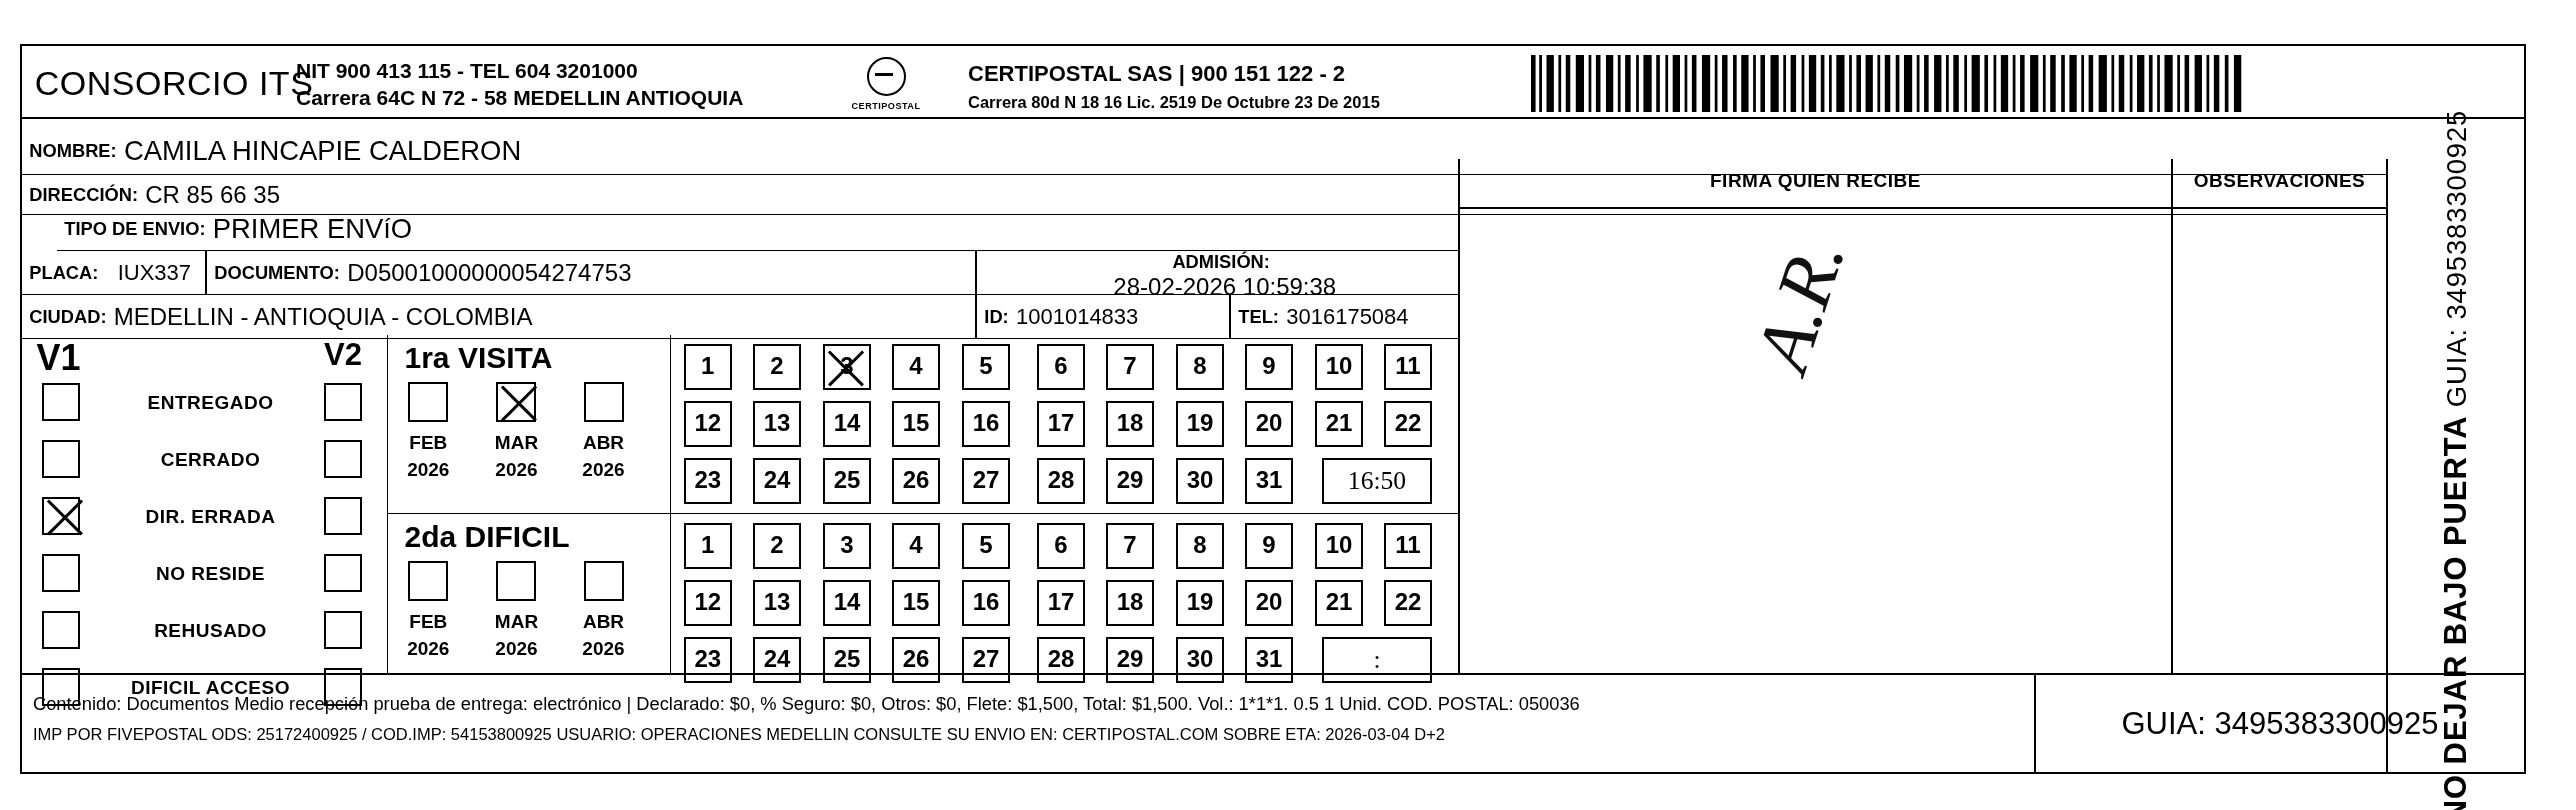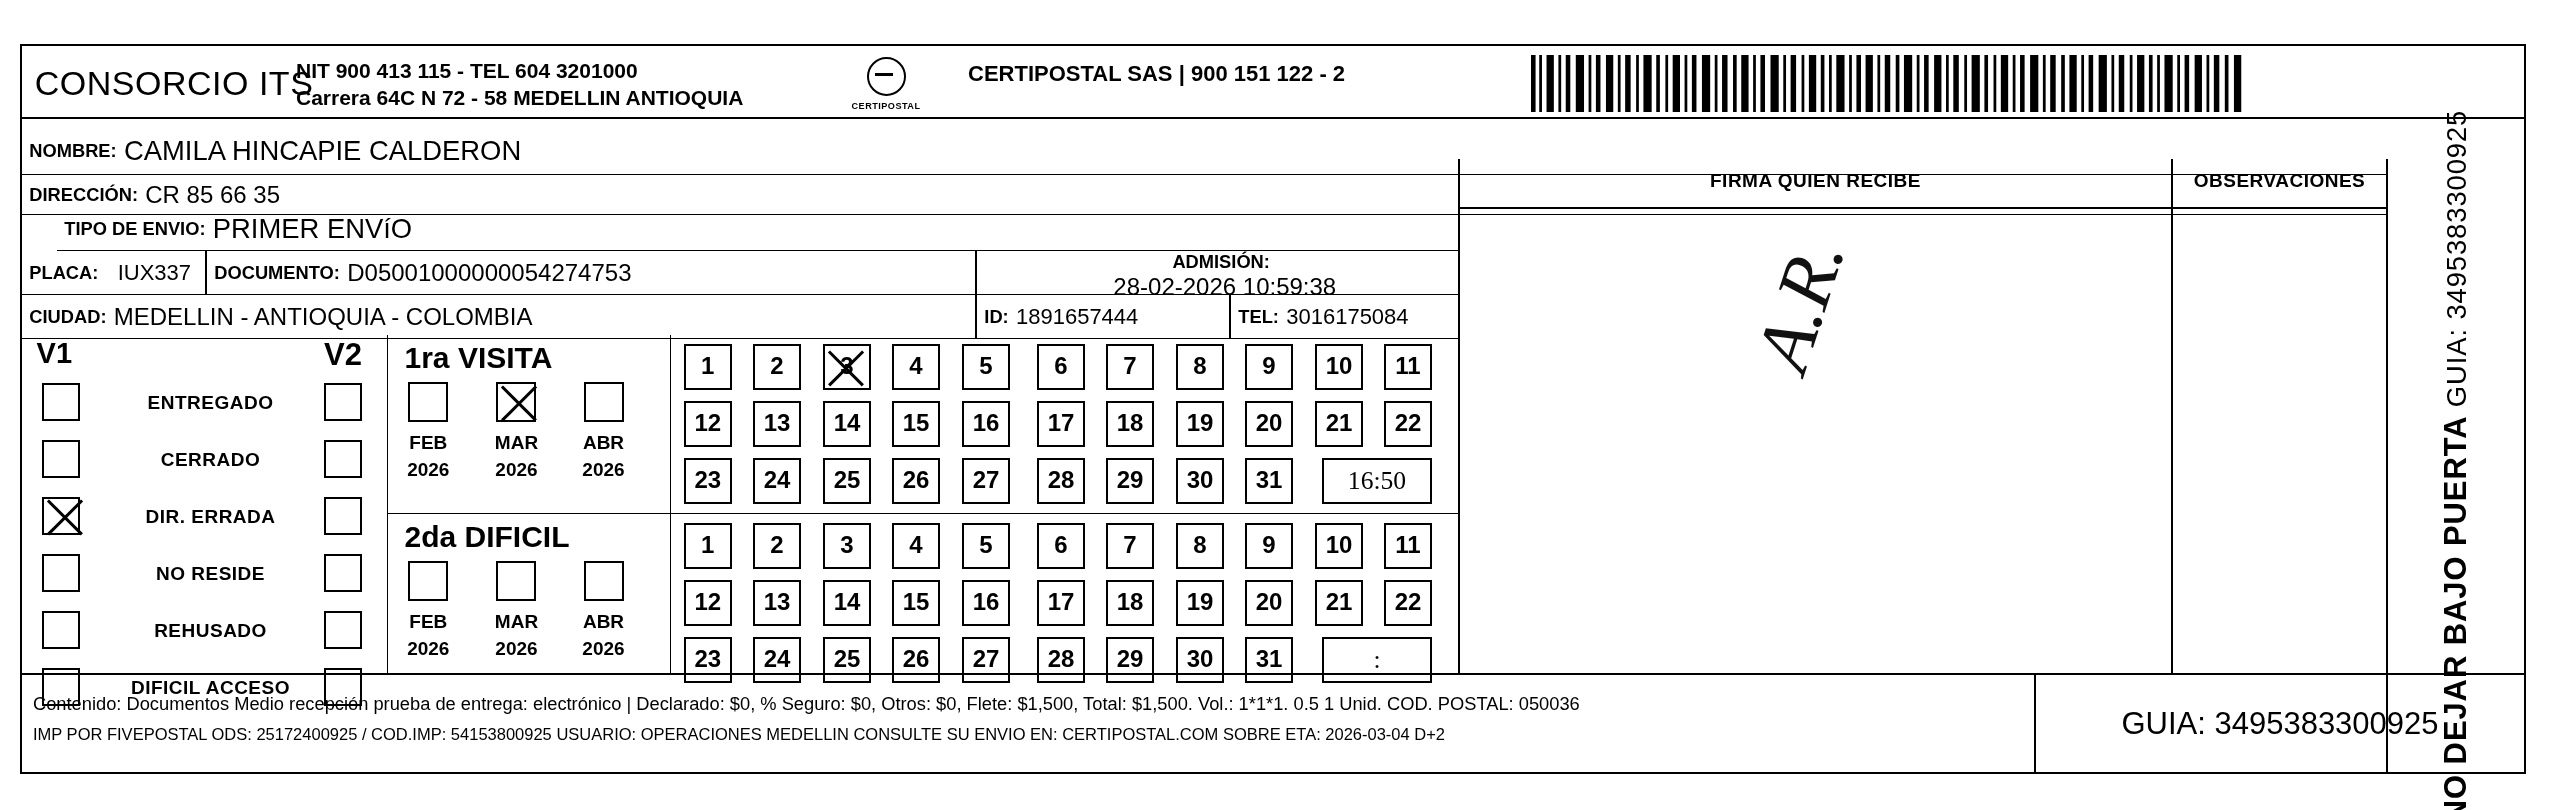--- a/index.html
+++ b/index.html
@@ -41,21 +41,21 @@
   .signature{position:absolute;left:274px;top:101px;font-size:77px;transform:rotate(-72deg);font-family:"Liberation Serif",serif;font-style:italic;color:#111;}
 
   .sidecol{position:absolute;left:2364px;top:113px;right:0;bottom:0;border-left:2.7px solid #000;box-sizing:border-box;}
   .sidetext{position:absolute;left:50%;top:50%;transform:translate(-50%,-50%) rotate(-90deg);white-space:nowrap;font-size:31px;font-weight:bold;letter-spacing:0.9px;}
   .sidetext .g{font-size:27.4px;font-weight:normal;}
 
   
   .body{position:absolute;left:0;top:289px;width:1436px;bottom:99px;border-top:0;}
   .vcol{position:absolute;left:0;top:0;width:366px;bottom:0;border-right:1.8px solid #000;box-sizing:border-box;}
   .vhdr{position:relative;height:42px;}
-  .v1{position:absolute;left:14.6px;top:1.8px;font-size:29px;font-weight:bold;}
+  .v1{position:absolute;left:14.6px;top:1.8px;font-size:36px;font-weight:bold;}
   .v2{position:absolute;left:302px;top:1.8px;font-size:31px;font-weight:bold;}
   .vrow{position:relative;height:57px;}
   .box{width:38px;height:38px;border:2.7px solid #000;box-sizing:border-box;position:absolute;}
   .bl{left:20px;top:5.5px;}
   .br{left:302px;top:5.5px;}
   .vname{position:absolute;left:79px;top:14.6px;width:219px;text-align:center;font-size:19px;font-weight:bold;letter-spacing:0.5px;}
   .x{position:absolute;left:0;top:0;right:0;bottom:0;}
   .x:before,.x:after{content:"";position:absolute;left:-2.7px;top:50%;width:48px;height:2.7px;background:#000;transform-origin:center;}
   .x:before{transform:rotate(45deg);}
   .x:after{transform:rotate(-45deg);}
@@ -88,20 +88,21 @@
       <div class="nit">
         <div>NIT 900 413 115 - TEL 604 3201000</div>
         <div>Carrera 64C N 72 - 58 MEDELLIN ANTIOQUIA</div>
       </div>
       <div class="certilogo">
         <div class="ring"></div>
         <div class="cap">CERTIPOSTAL</div>
       </div>
       <div class="certi">
         <div>CERTIPOSTAL SAS | 900 151 122 - 2</div>
+        <div class="small">Carrera 80d N 18 16  Lic. 2519 De Octubre 23 De 2015</div>
       </div>
       <svg class="barcode" viewBox="0 0 780 62" preserveAspectRatio="none">
         <g fill="#000">
           <rect x="0" y="0" width="5" height="62"></rect>
             <rect x="9" y="0" width="3" height="62"></rect>
           <rect x="17" y="0" width="8" height="62"></rect>
             <rect x="30" y="0" width="3" height="62"></rect>
           <rect x="38" y="0" width="5" height="62"></rect>
             <rect x="49" y="0" width="9" height="62"></rect>
           <rect x="63" y="0" width="3" height="62"></rect>
@@ -215,21 +216,21 @@
         </div>
       </div>
       <div class="row rCiudad">
         <div class="cell" style="left:0;width:953px;">
           <span class="lbl">CIUDAD:</span>
           <span class="val" style="font-size:24px">MEDELLIN - ANTIOQUIA - COLOMBIA</span>
         </div>
         <div class="vsep" style="left:953px;"></div>
         <div class="cell" style="left:955px;width:252px;">
           <span class="lbl">ID:</span>
-          <span class="val" style="font-size:22px">1891657444</span>
+          <span class="val" style="font-size:22px">1001014833</span>
         </div>
         <div class="vsep" style="left:1207px;"></div>
         <div class="cell" style="left:1209px;right:0;">
           <span class="lbl">TEL:</span>
           <span class="val" style="font-size:22px">3016175084</span>
         </div>
       </div>
     </div>
 
     <div class="firmacol">

